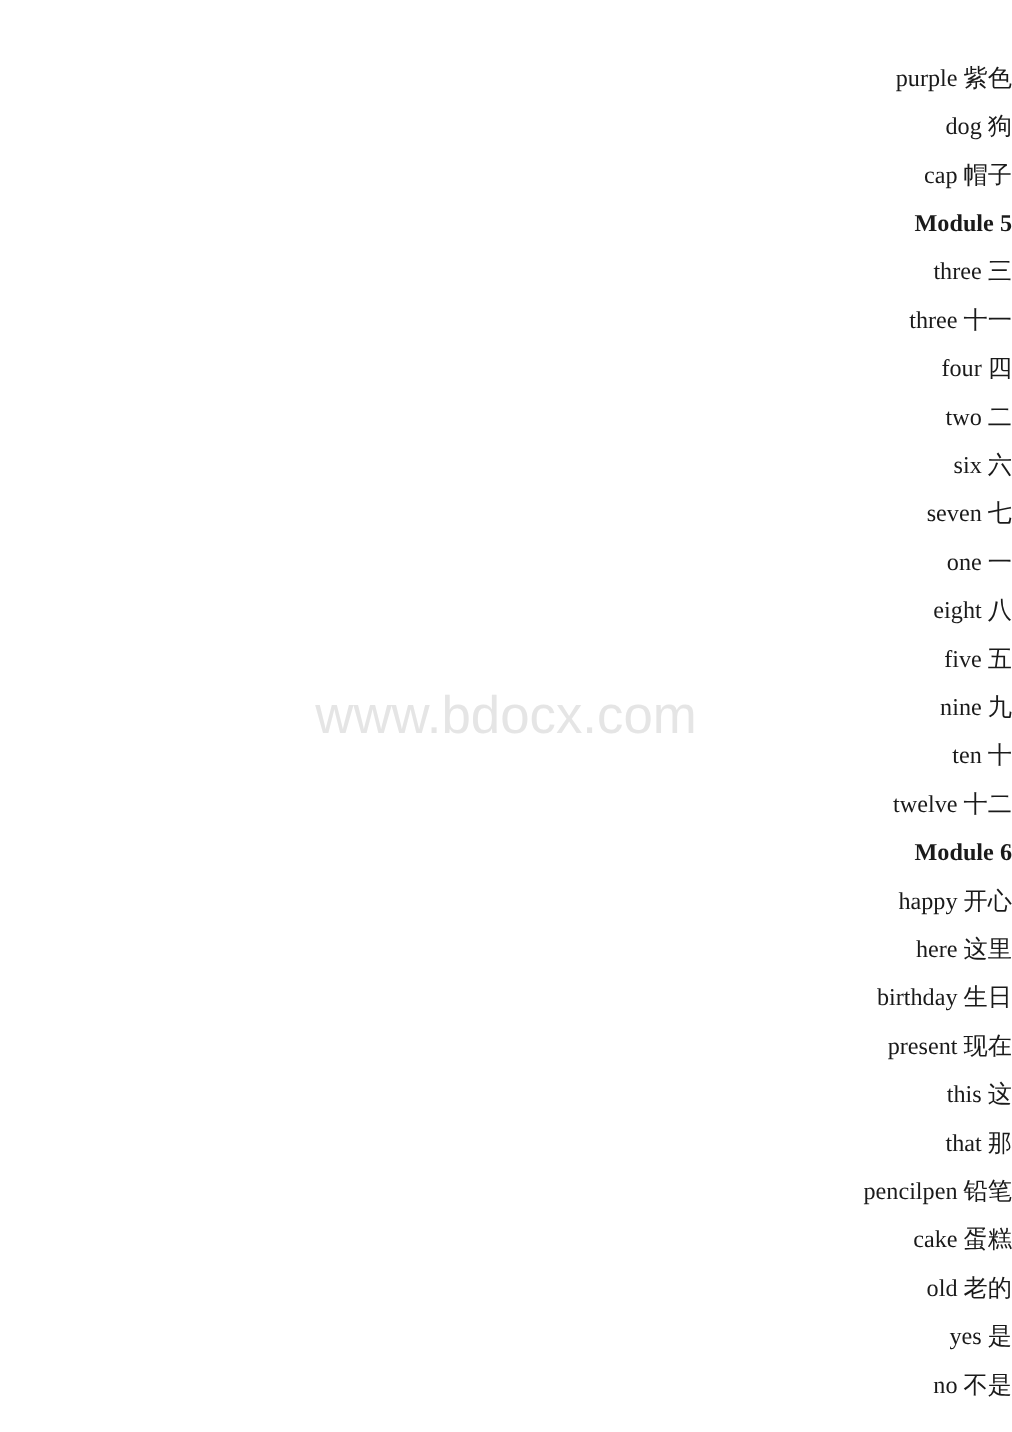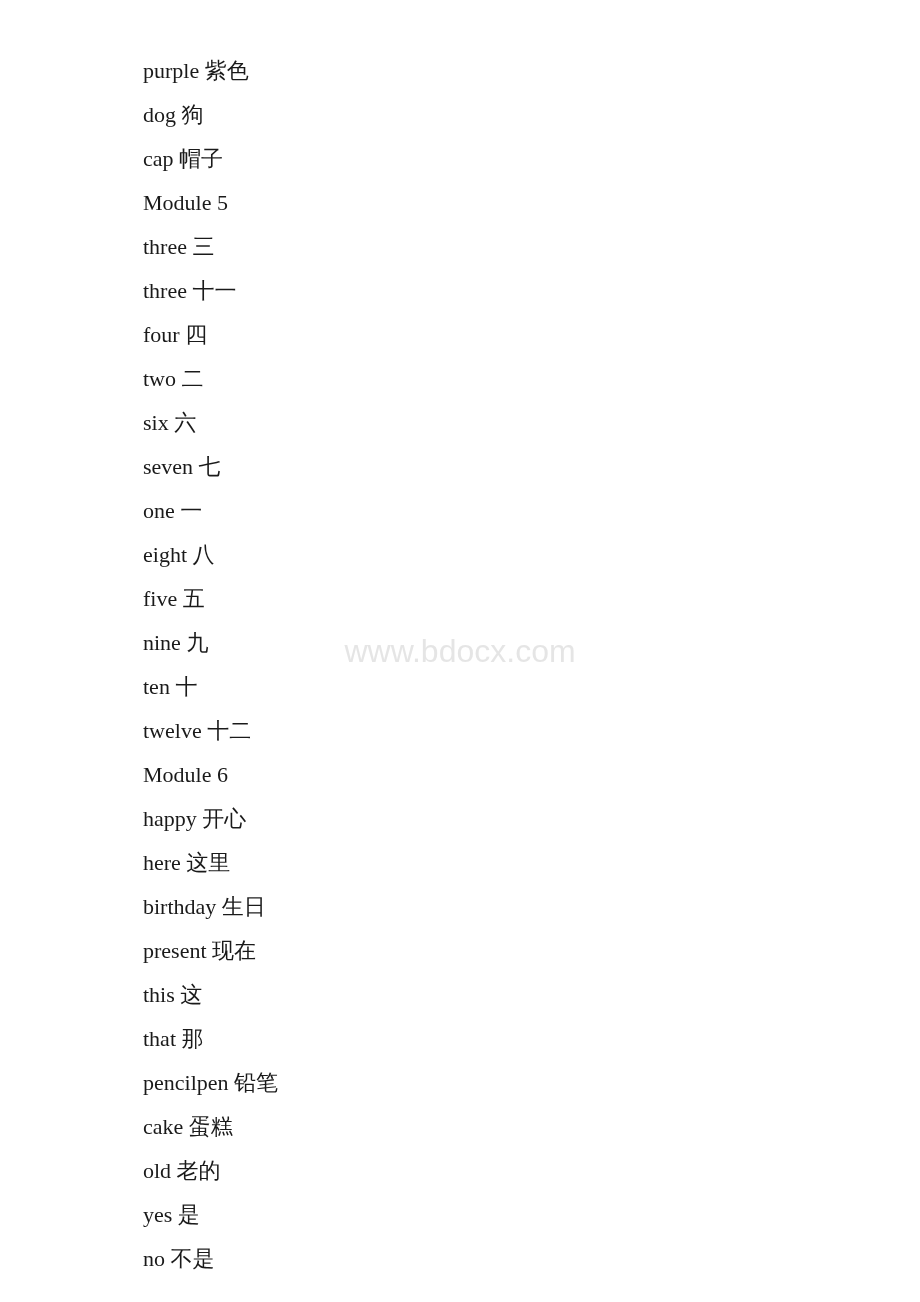--- a/index.html
+++ b/index.html
@@ -16,42 +16,44 @@
       width: 920px;
       min-height: 1302px;
       position: relative;
     }
 
     .watermark {
       position: fixed;
       top: 50%;
       left: 50%;
       transform: translate(-50%, -50%);
-      font-size: 32px;
+      font-size: 48px;
       color: rgba(180, 180, 180, 0.35);
       font-family: Arial, sans-serif;
       pointer-events: none;
       white-space: nowrap;
       z-index: 1000;
     }
 
     .content {
       padding: 60px 0 60px 143px;
       line-height: 1.0;
     }
 
     .vocab-item {
       margin-bottom: 22px;
       display: block;
+      text-align: right;
     }
 
     .module-title {
       margin-bottom: 22px;
       display: block;
-      font-weight: normal;
+      font-weight: bold;
+      text-align: right;
     }
   </style>
 </head>
 <body>
 
 <div class="watermark">www.bdocx.com</div>
 
 <div class="content" id="content-container">
 <span class="vocab-item">purple 紫色</span>
     <span class="vocab-item">dog 狗</span>

